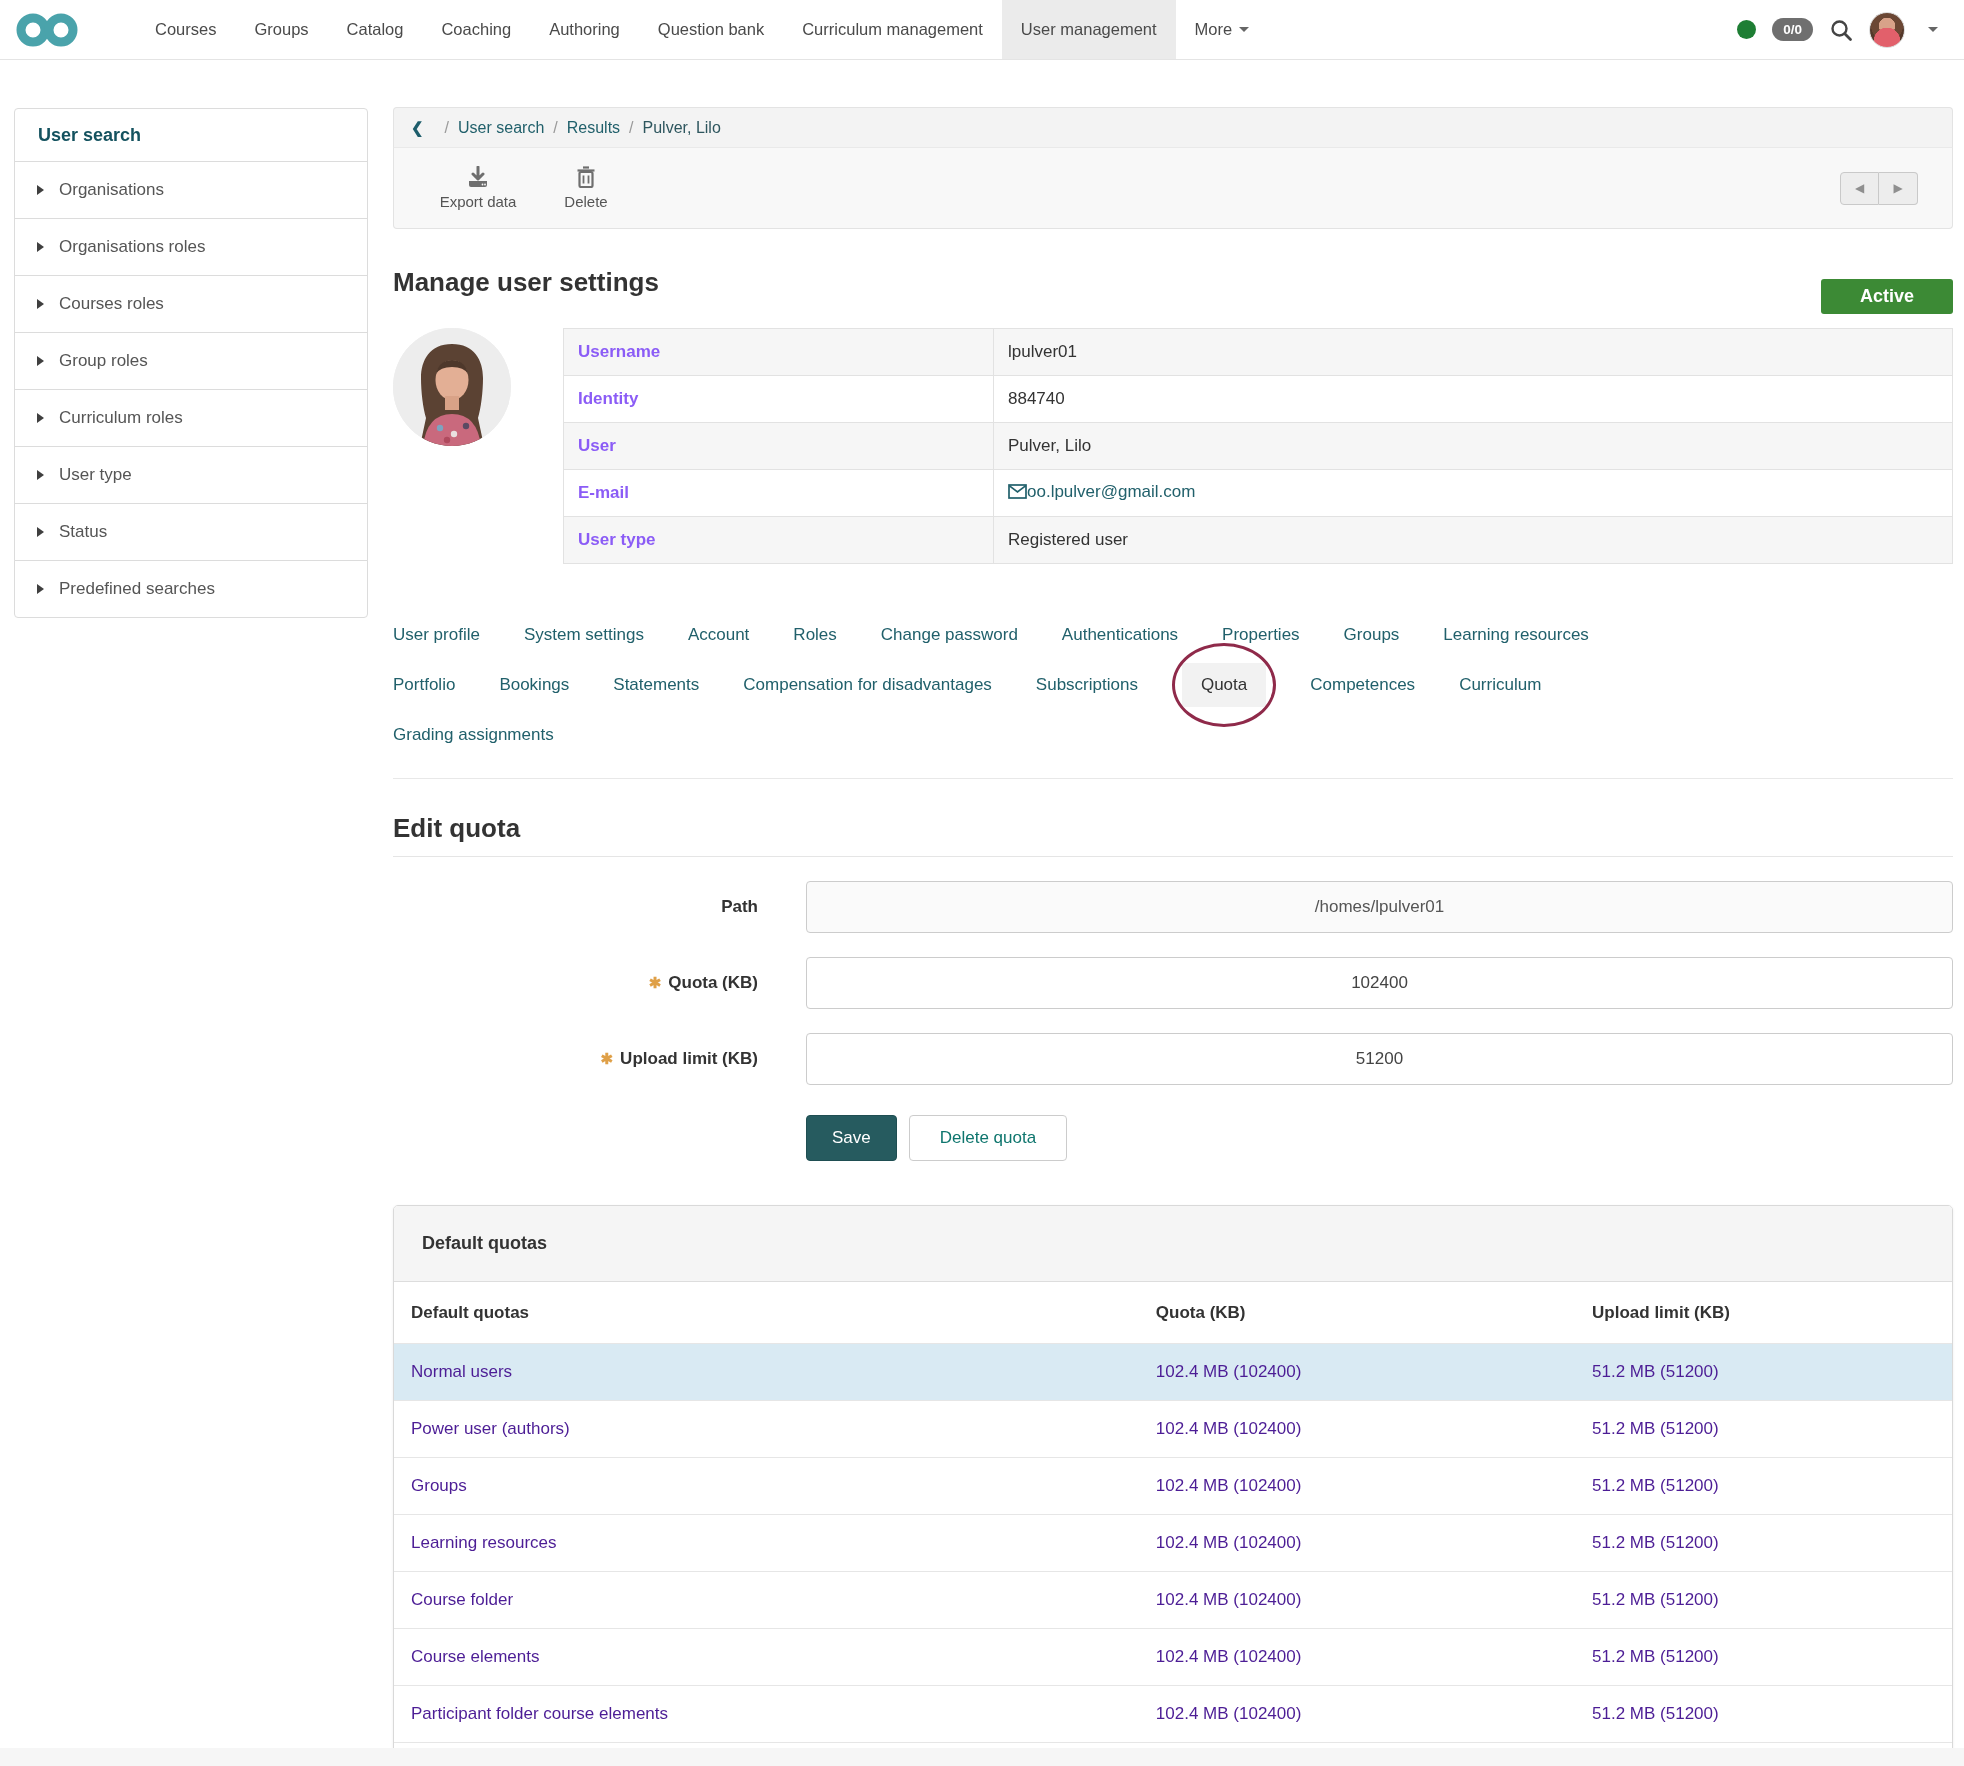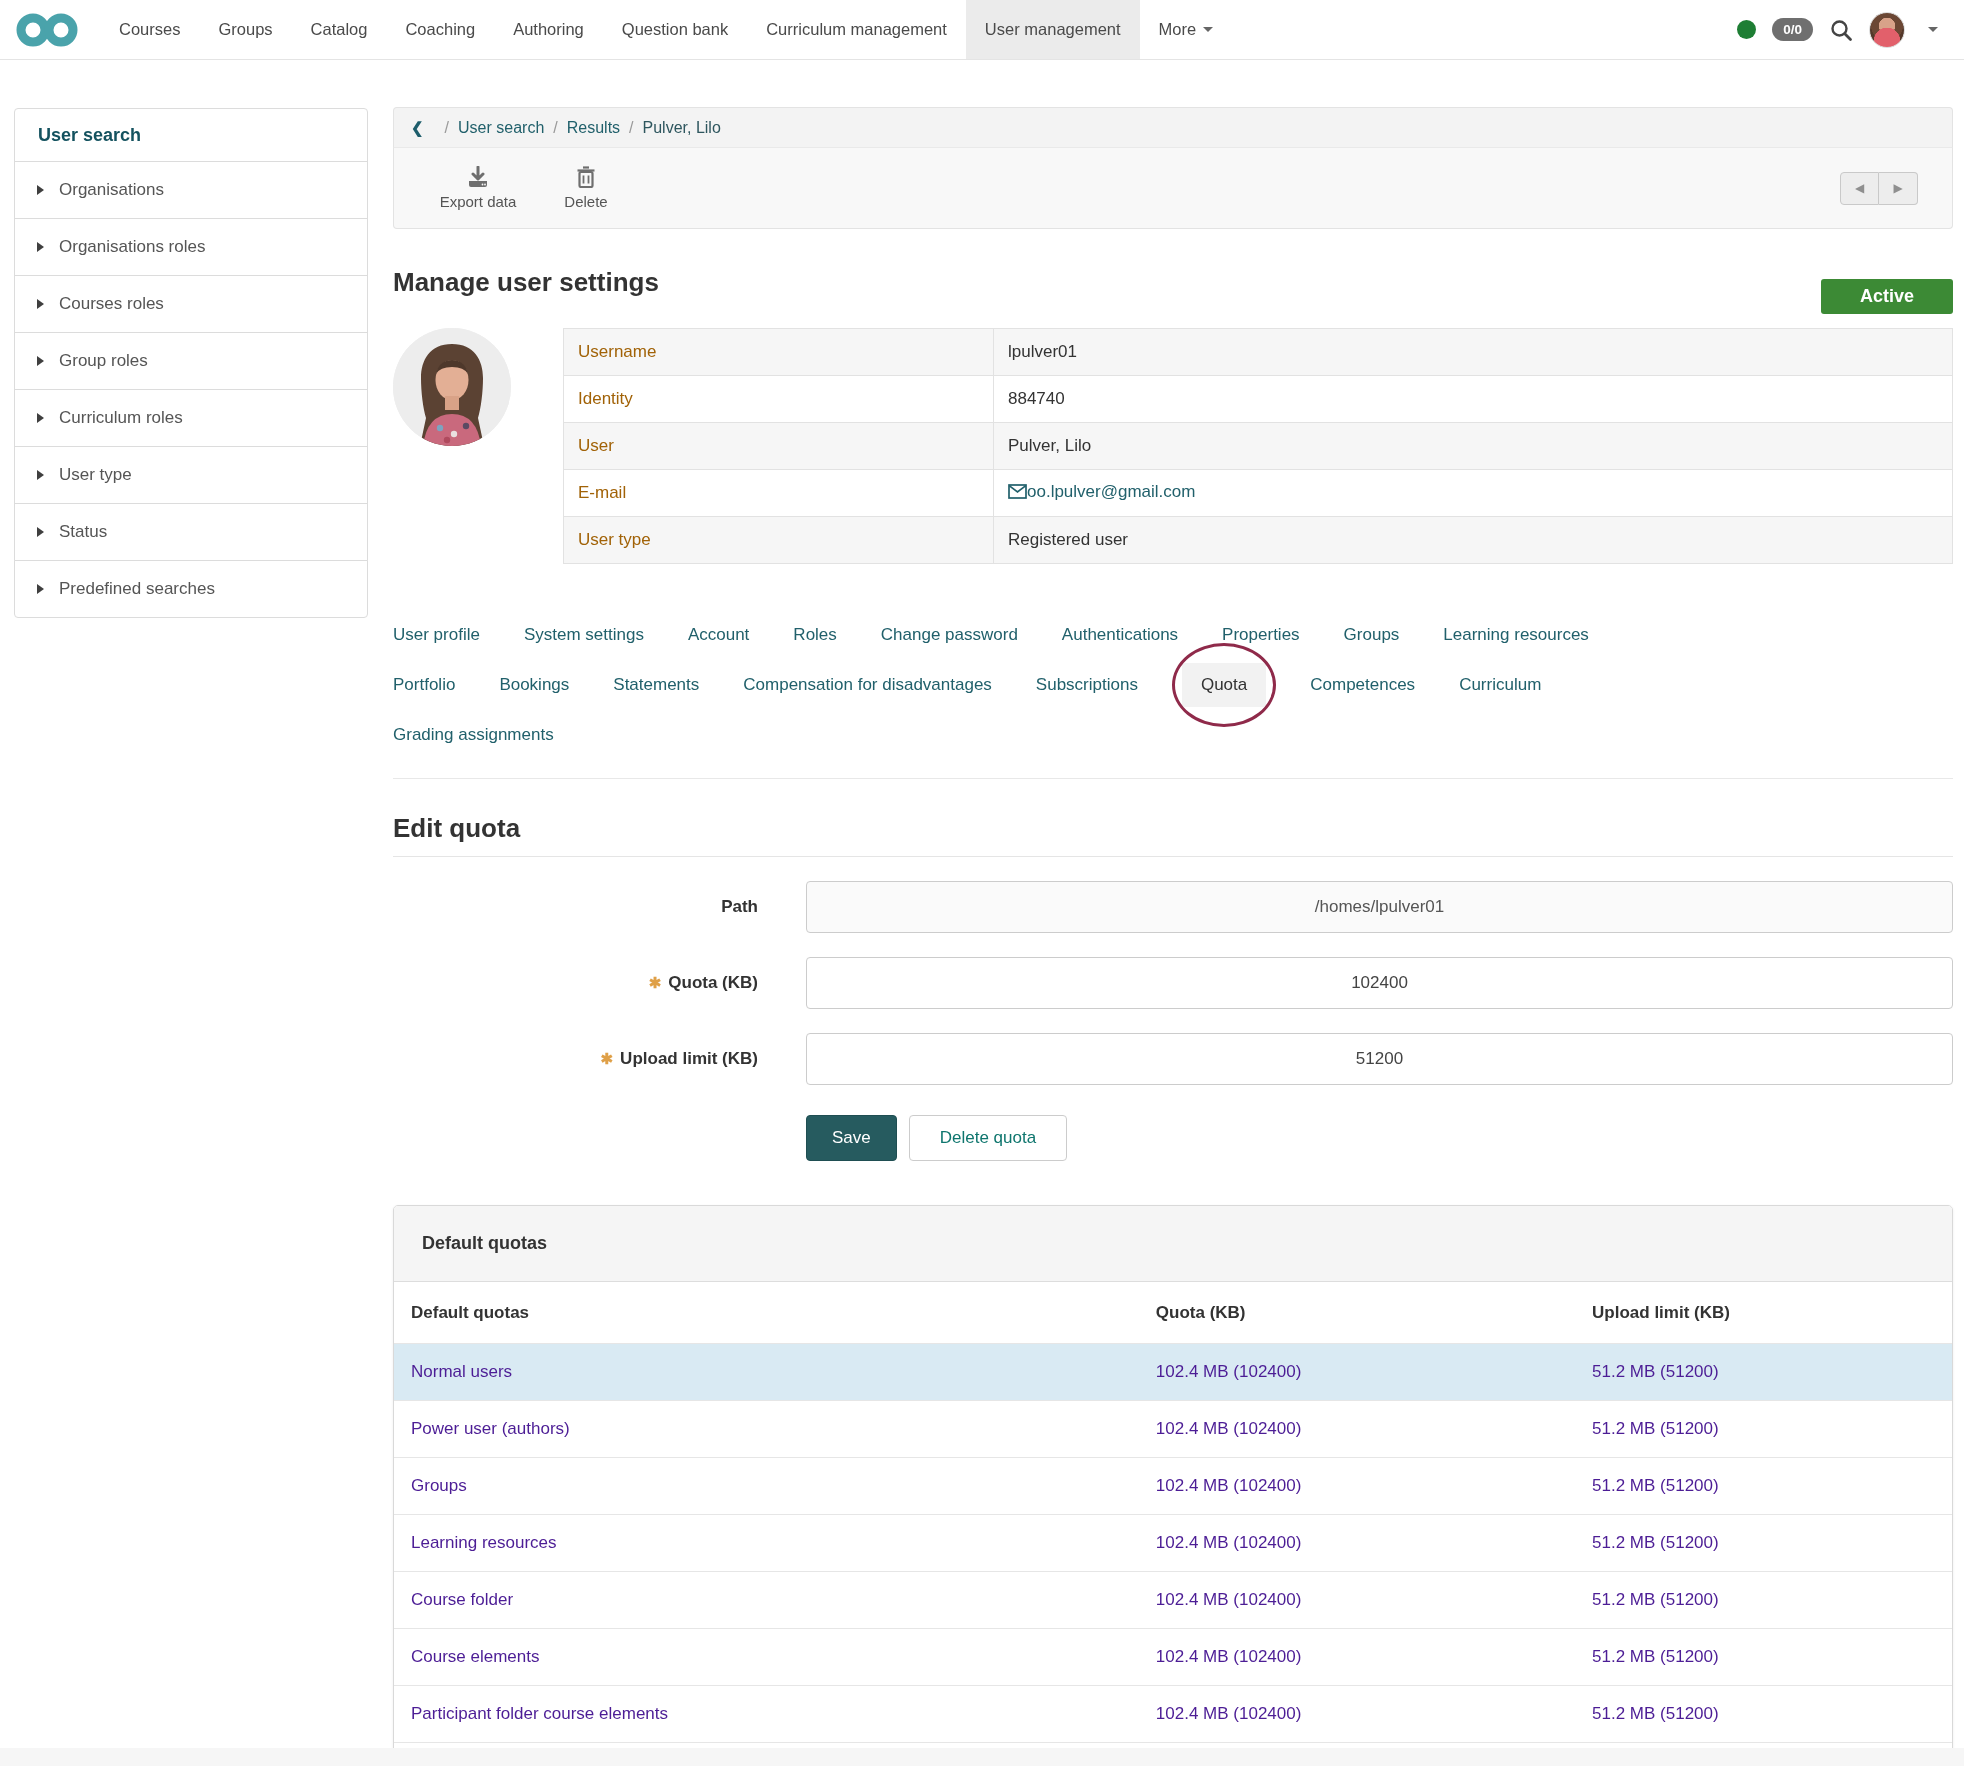--- a/index.html
+++ b/index.html
@@ -2,21 +2,21 @@
 <html><head>
 <meta charset="utf-8">
 <style>
   * { box-sizing: border-box; margin: 0; padding: 0; }
   html,body { width:1964px; height:1766px; overflow:hidden; background:#ffffff;
               font-family:"Liberation Sans", sans-serif; color:#333; }
   .app { position:relative; width:1964px; height:1766px; background:#fff; }
 
   
   .topnav { position:absolute; top:0; left:0; width:100%; height:60px; background:#fff;
-            border-bottom:1px solid #e4e4e4; display:flex; align-items:stretch; }
+            border-bottom:1px solid #e4e4e4; display:flex; align-items:stretch;gap:36px; }
   .logo { display:flex; align-items:center; padding:0 22px 0 16px; cursor:pointer; }
   .nav-links { display:flex; align-items:stretch; }
   .nav-link { display:flex; align-items:center; padding:0 19px; font-size:16.5px; color:#4a4a4a;
               text-decoration:none; white-space:nowrap; cursor:pointer; }
   .nav-link.active { background:#ebebeb; }
   .caret-down { display:inline-block; width:0; height:0; border-left:5px solid transparent;
                 border-right:5px solid transparent; border-top:5px solid #666; margin-left:7px; }
   .topnav-right { margin-left:auto; display:flex; align-items:center; gap:16px; padding-right:26px; }
   .presence-dot { width:19px; height:19px; border-radius:50%; background:#1e7e34; display:inline-block; }
   .counter-pill { background:#6f6f6f; color:#fff; font-weight:bold; font-size:13.5px;
@@ -65,21 +65,21 @@
   h2.pagehead { font-size:26px; font-weight:bold; color:#333; }
   .status-badge { margin-left:auto; background:#3c8a35; color:#fff; font-weight:bold; font-size:18px;
                   padding:7px 0; width:132px; text-align:center; border-radius:3px; margin-top:12px; }
 
   
   .user-block { display:flex; margin-top:14px; }
   .big-avatar { width:118px; height:118px; border-radius:50%; overflow:hidden; background:#efefef;
                 flex:0 0 auto; }
   .user-table { margin-left:52px; flex:1; border-collapse:collapse; align-self:flex-start; }
   .user-table td { border:1px solid #e2e2e2; height:47px; font-size:17px; padding:0 14px; }
-  .user-table td.lbl { width:430px; font-weight:normal; color:#a16207; }
+  .user-table td.lbl { width:430px; font-weight:bold; color:#8b5cf6; }
   .user-table tr:nth-child(odd) { background:#f6f6f6; }
   .user-table tr:nth-child(even) { background:#fff; }
   .email-link { color:#21606b; text-decoration:none; cursor:pointer; display:inline-flex;
                 align-items:center; }
 
   
   .tabs { margin-top:46px; border-bottom:1px solid #e8e8e8; padding-bottom:18px;text-align:center; }
   .tabrow { display:flex; align-items:center; gap:44px; min-height:50px; flex-wrap:nowrap; }
   .tab-link { color:#21606b; font-size:17px; text-decoration:none; cursor:pointer; white-space:nowrap; }
   .tab-wrap { position:relative; display:inline-flex; }

